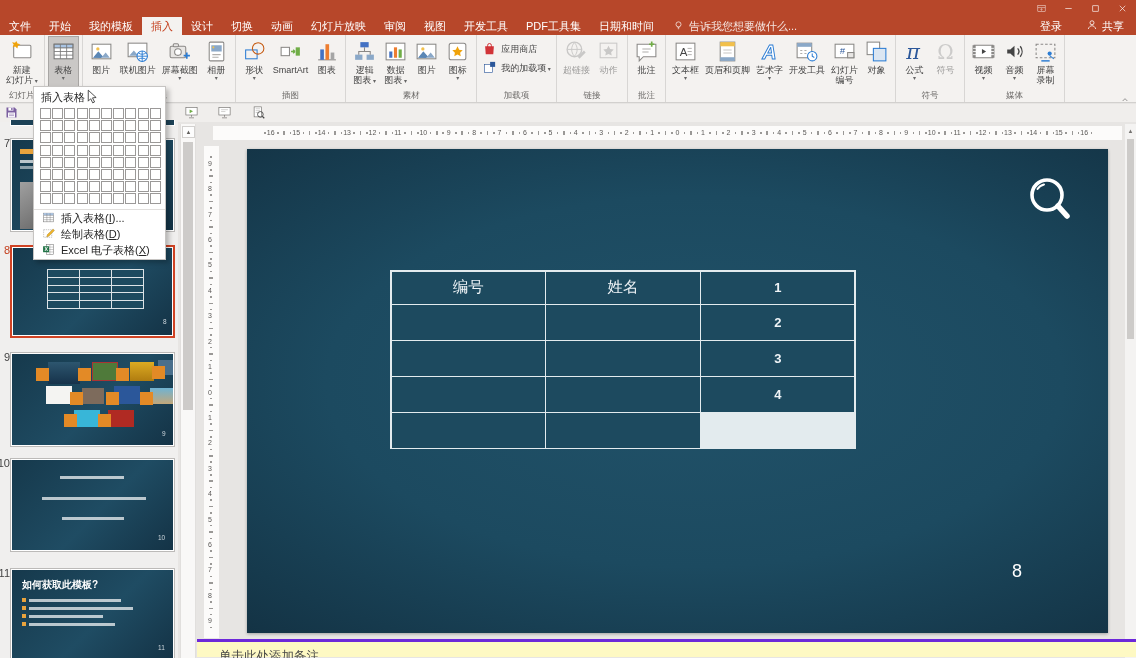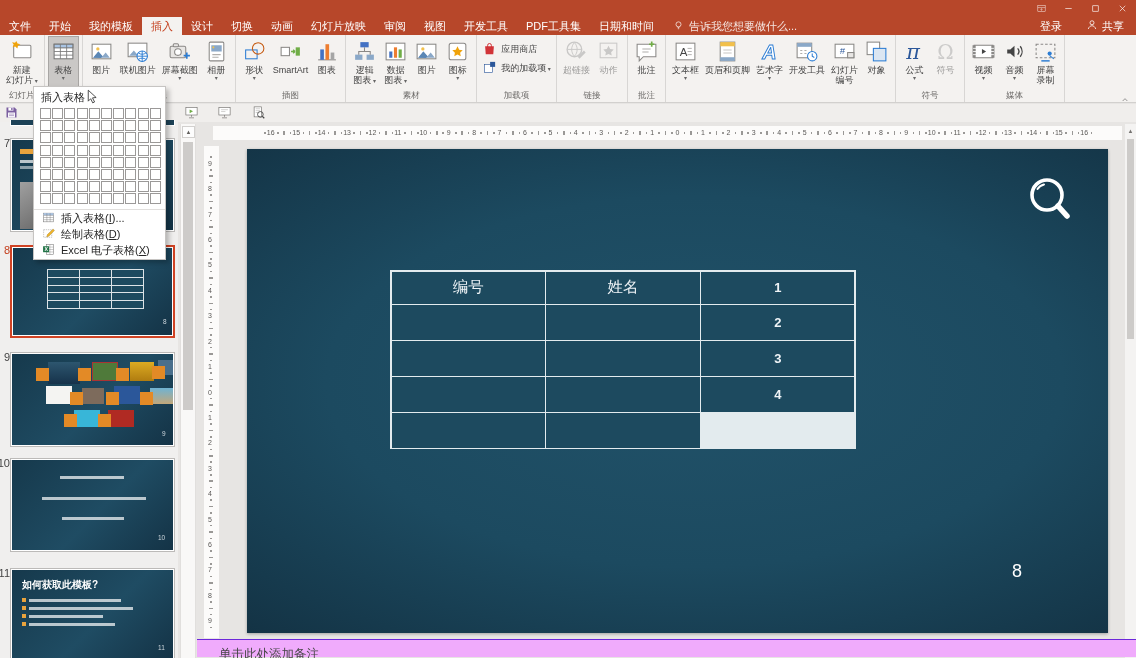--- a/index.html
+++ b/index.html
@@ -102,22 +102,22 @@
   .sth { font-size:15.5px; }
   .std { font-size:13px; font-weight:bold; }
   .pagenum { position:absolute; left:755px; top:412px; color:#fff; font-size:18px; width:30px; text-align:center; }
 
   .rightscroll { position:absolute; left:1125px; top:124px; width:11px; height:534px; background:#f4f3f2; }
   .rscr-arrow { position:absolute; left:0; top:2px; width:11px; height:11px; color:#747270; font-size:6px;
     text-align:center; line-height:11px; }
   .rscr-thumb { position:absolute; left:2px; top:15px; width:7px; height:200px; background:#cdcbc9; }
 
   
-  .notesbar { position:absolute; left:197px; top:639px; width:939px; height:18px; background:#f0abfc;
-    border-top:1px solid #6d28d9; }
+  .notesbar { position:absolute; left:197px; top:639px; width:939px; height:18px; background:#fef9c3;
+    border-top:3px solid #6d28d9; }
   .notesbar span { position:absolute; left:22px; top:6px; font-size:12.5px; color:#464646; }
 
   
   .dropdown { position:absolute; left:33px; top:86px; width:133px; height:174px; background:#fff;
     border:1px solid #c6c4c2; box-shadow:3px 3px 5px rgba(0,0,0,.25); z-index:50; }
   .dd-header { padding:3px 0 2px 7px; font-size:11px; color:#262626; }
   .dd-grid { margin:1px 5px 3px 6px; display:grid; grid-template-columns:repeat(10,12.2px);
     grid-auto-rows:12.2px; }
   .dd-cell { width:11px; height:11px; background:#fff; border:1px solid #9b9998; }
   .dd-items { border-top:1px solid #e1dfdd; padding-top:1px; }

